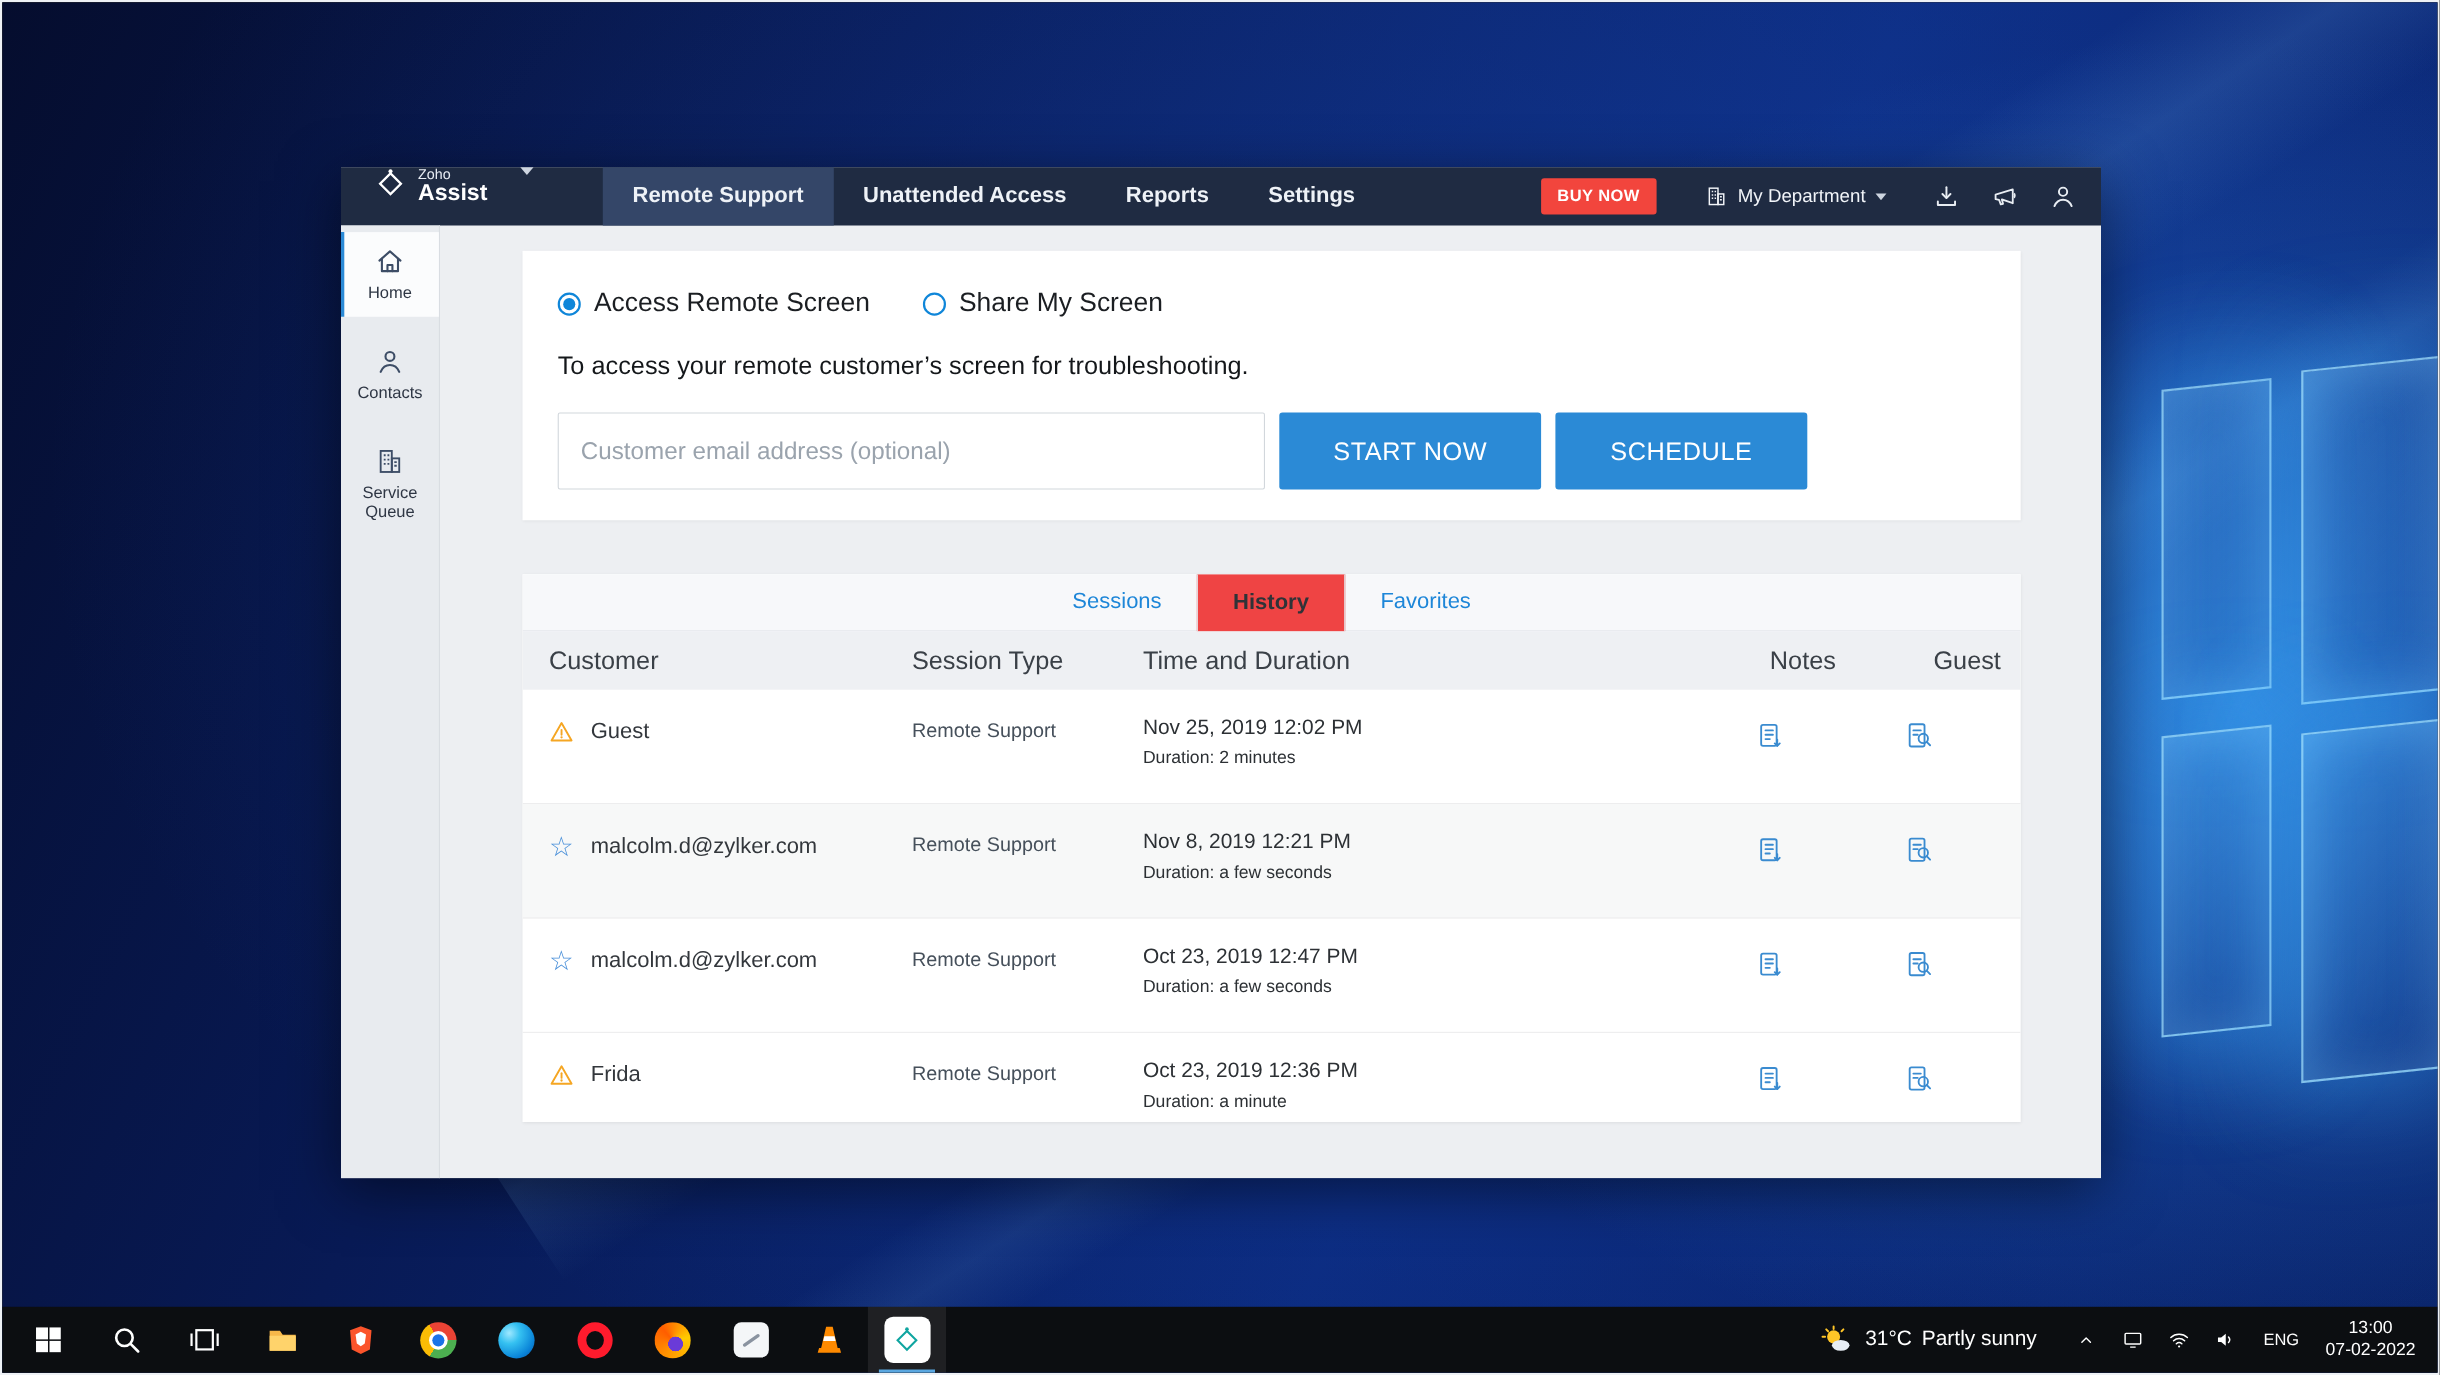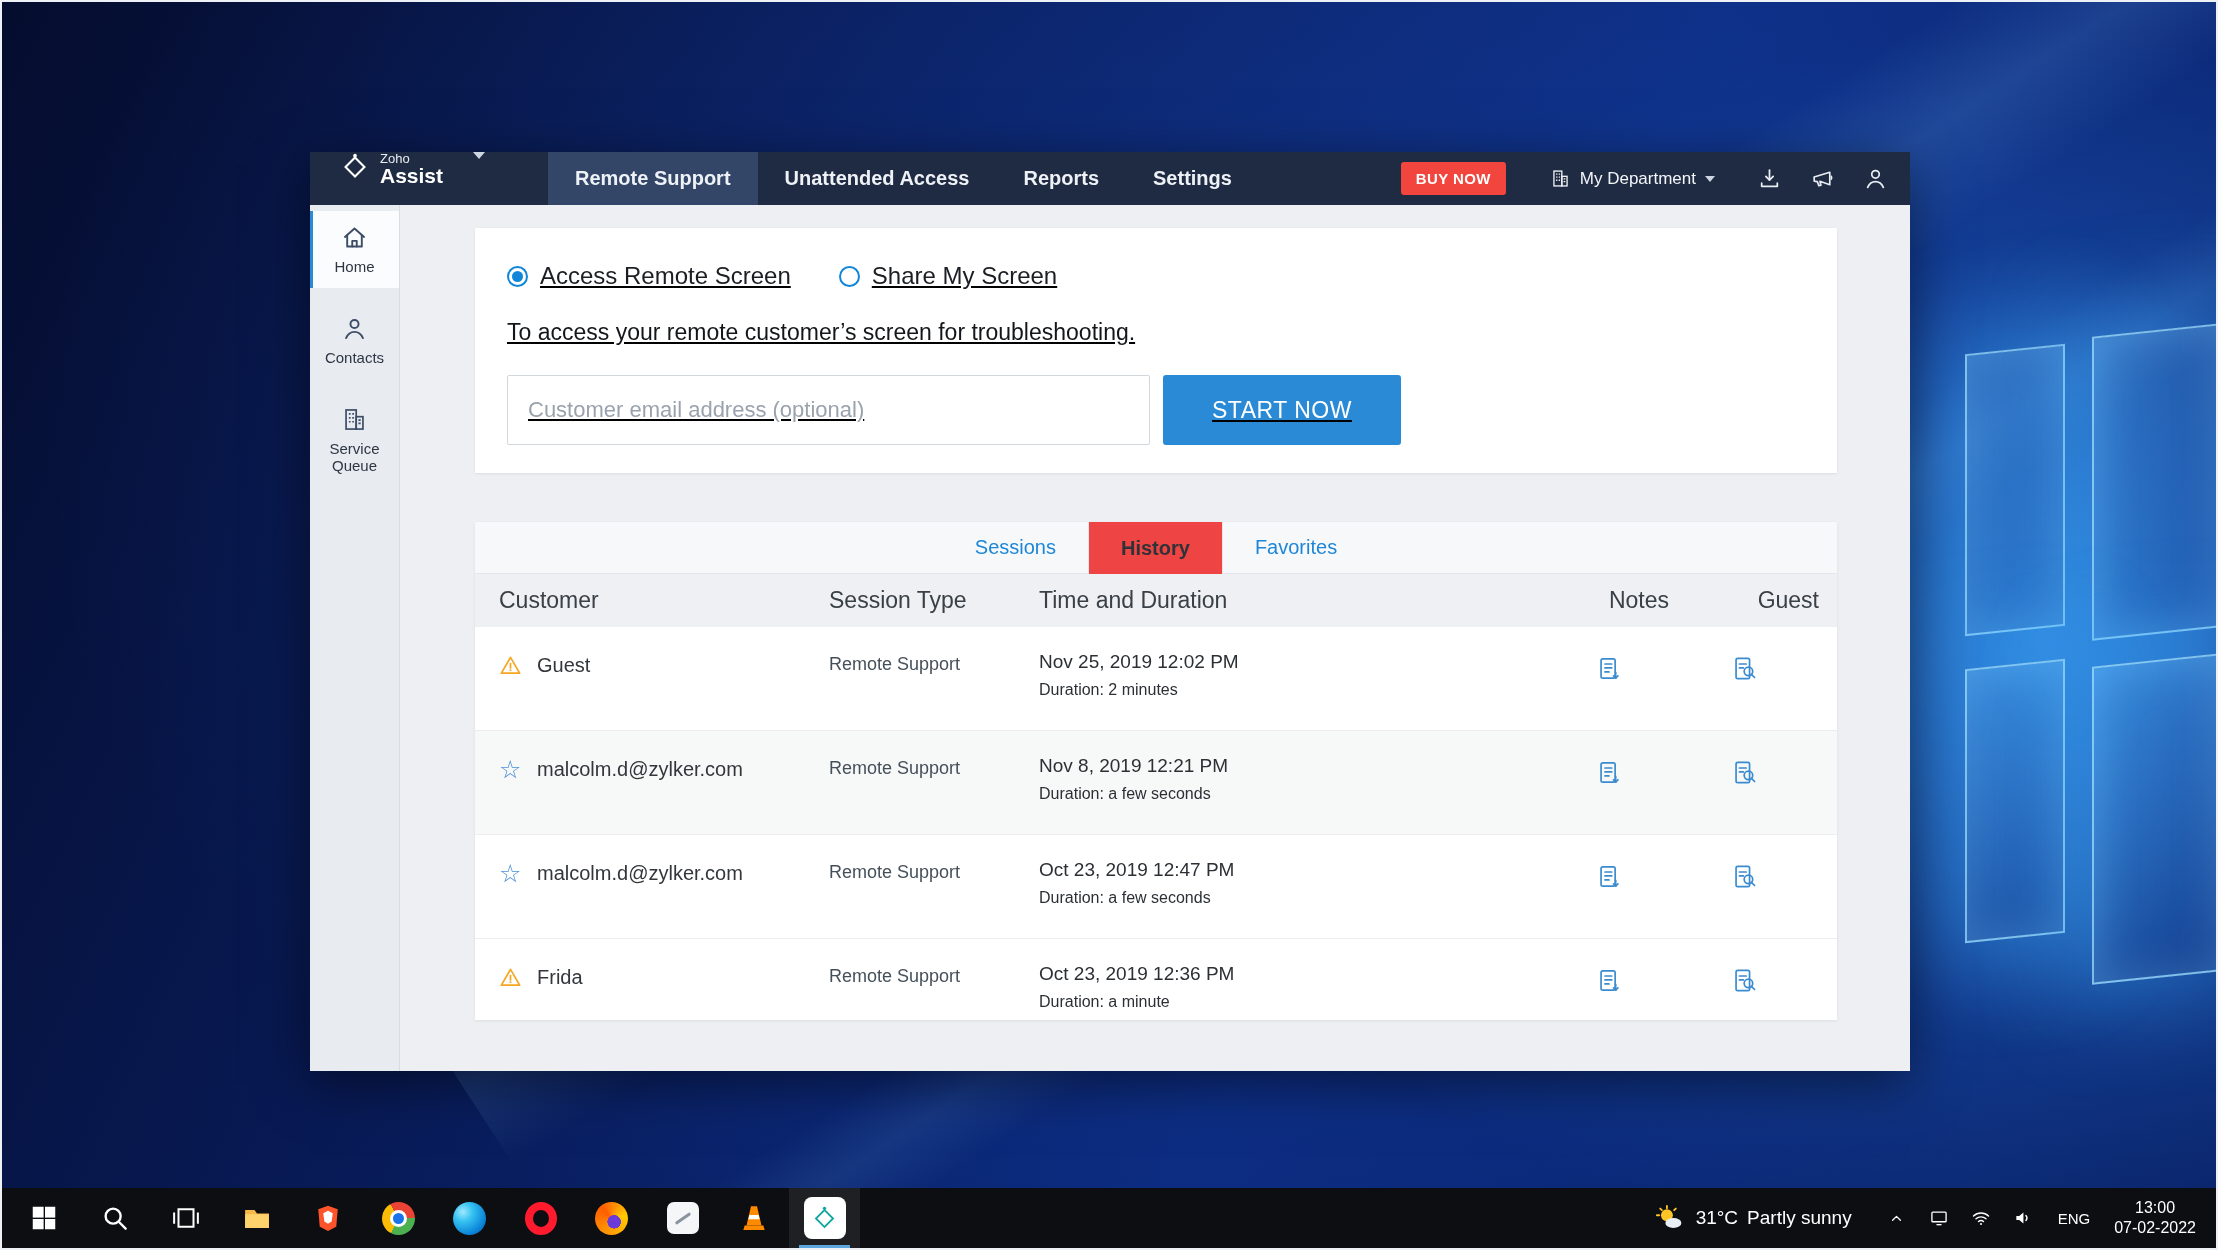--- a/index.html
+++ b/index.html
@@ -65,21 +65,21 @@
     border-right:1px solid #d9dde2; padding-top:6px; }
   .side-item { display:flex; flex-direction:column; align-items:center; gap:7px; padding:13px 4px;
     margin-bottom:14px; cursor:pointer; }
   .side-ic { width:27px; height:27px; color:#3d4d66; }
   .side-label { font-size:15px; color:#2e3644; text-align:center; line-height:17px; }
   .side-item.active { background:#fbfcfd; box-shadow:inset 3px 0 0 #2b8ad6; }
 
   
   .content { position:absolute; left:90px; top:53px; right:0; bottom:0; overflow:hidden; }
   .card { background:#fff; box-shadow:0 1px 3px rgba(0,0,0,.07); }
-  .card-remote { margin:23px 73px 0 75px; height:245px; padding:34px 32px 0;text-decoration:underline; }
+  .card-remote { margin:23px 73px 0 75px; height:245px; padding:34px 32px 0; }
   .radio-row { display:flex; gap:48px; align-items:center; }
   .radio-opt { display:flex; align-items:center; gap:12px; cursor:pointer; }
   .radio { width:21px; height:21px; border:2px solid #0f86d9; border-radius:50%; flex:none; }
   .radio.checked::after { content:""; display:block; width:11px; height:11px; margin:3px;
     border-radius:50%; background:#0f86d9; }
   .radio-label { font-size:24px; color:#1b1e22; font-weight:500; }
   .panel-desc { margin-top:29px; font-size:23px; color:#14171a; }
   .input-row { margin-top:29px; display:flex; }
   .email-input { width:643px; height:70px; border:1px solid #d2d7dc; border-radius:2px;
     padding:0 20px; font-size:22px; color:#333; font-family:inherit; outline:none; }
@@ -332,20 +332,21 @@
           </label>
           <label class="radio-opt">
             <span class="radio"></span>
             <span class="radio-label">Share My Screen</span>
           </label>
         </div>
         <div class="panel-desc">To access your remote customer’s screen for troubleshooting.</div>
         <div class="input-row">
           <input class="email-input" type="text" placeholder="Customer email address (optional)" style="">
           <button class="btn-primary btn-start">START NOW</button>
+          <button class="btn-primary btn-sched">SCHEDULE</button>
         </div>
       </div>
 
       <div class="card card-history">
         <div class="hist-tabs">
           <div class="hist-tab">Sessions</div>
           <div class="hist-tab active">History</div>
           <div class="hist-tab">Favorites</div>
         </div>
 

